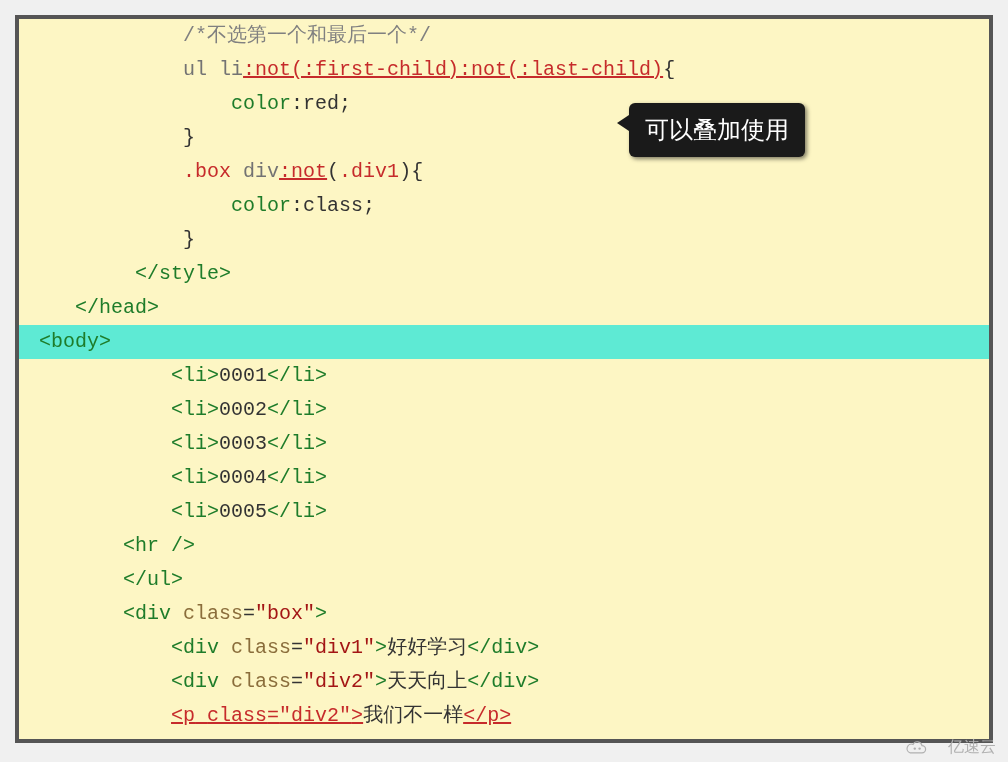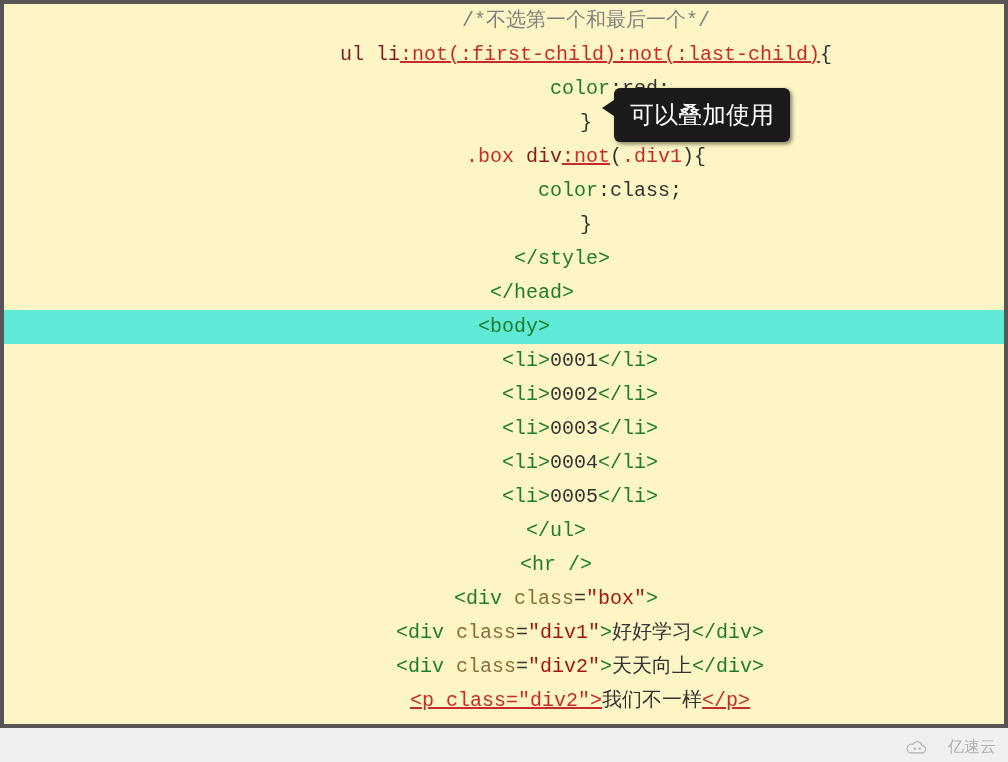--- a/index.html
+++ b/index.html
@@ -9,40 +9,39 @@
   font-size: 20px;
   background: #f0f0f0;
   width: 1008px;
   height: 762px;
   overflow: hidden;
   position: relative;
 }
 .editor-frame {
   border: 4px solid #555555;
   background: #fdf6c4;
-  margin: 0;
+  margin: 15px;
   height: 720px;
   overflow: hidden;
   position: relative;
-  text-align: center;
 }
 .line {
   padding: 2px 0 2px 20px;
   white-space: pre;
   line-height: 1.5;
 }
 .highlighted {
   background: #5eead4;
 }
 .c-comment { color: #808080; }
 .c-tag { color: #1e7c2a; }
 .c-punc { color: #333333; }
 .c-attr { color: #8a6d3b; }
 .c-value { color: #a31515; }
-.c-selector { color: #7f1d1d; }
+.c-selector { color: #737373; }
 .c-pseudo { color: #c62b2b; text-decoration: underline; }
 .c-prop { color: #1e7c2a; }
 .c-prop-val { color: #333333; }
 .c-class { color: #c62b2b; }
 .c-text { color: #333333; }
 
 .tooltip {
   position: absolute;
   background: #1a1a1a;
   color: #ffffff;
@@ -110,23 +109,23 @@
 <div class="line">           <span class="c-tag">&lt;li&gt;</span><span class="c-text">0001</span><span class="c-tag">&lt;/li&gt;</span></div>
 
 <div class="line">           <span class="c-tag">&lt;li&gt;</span><span class="c-text">0002</span><span class="c-tag">&lt;/li&gt;</span></div>
 
 <div class="line">           <span class="c-tag">&lt;li&gt;</span><span class="c-text">0003</span><span class="c-tag">&lt;/li&gt;</span></div>
 
 <div class="line">           <span class="c-tag">&lt;li&gt;</span><span class="c-text">0004</span><span class="c-tag">&lt;/li&gt;</span></div>
 
 <div class="line">           <span class="c-tag">&lt;li&gt;</span><span class="c-text">0005</span><span class="c-tag">&lt;/li&gt;</span></div>
 
+<div class="line">       <span class="c-tag">&lt;hr /&gt;</span></div>
+
 <div class="line">       <span class="c-tag">&lt;/ul&gt;</span></div>
-
-<div class="line">       <span class="c-tag">&lt;hr /&gt;</span></div>
 
 <div class="line">       <span class="c-tag">&lt;div</span> <span class="c-attr">class</span><span class="c-punc">=</span><span class="c-value">"box"</span><span class="c-tag">&gt;</span></div>
 
 <div class="line">           <span class="c-tag">&lt;div</span> <span class="c-attr">class</span><span class="c-punc">=</span><span class="c-value">"div1"</span><span class="c-tag">&gt;</span><span class="c-text">好好学习</span><span class="c-tag">&lt;/div&gt;</span></div>
 
 <div class="line">           <span class="c-tag">&lt;div</span> <span class="c-attr">class</span><span class="c-punc">=</span><span class="c-value">"div2"</span><span class="c-tag">&gt;</span><span class="c-text">天天向上</span><span class="c-tag">&lt;/div&gt;</span></div>
 
 <div class="line">           <span class="c-pseudo"><span>&lt;p</span> <span>class</span><span>=</span><span>"div2"</span><span>&gt;</span></span><span class="c-text">我们不一样</span><span class="c-pseudo">&lt;/p&gt;</span></div>
 
 <div class="tooltip" style="top:84px; left:610px;">

